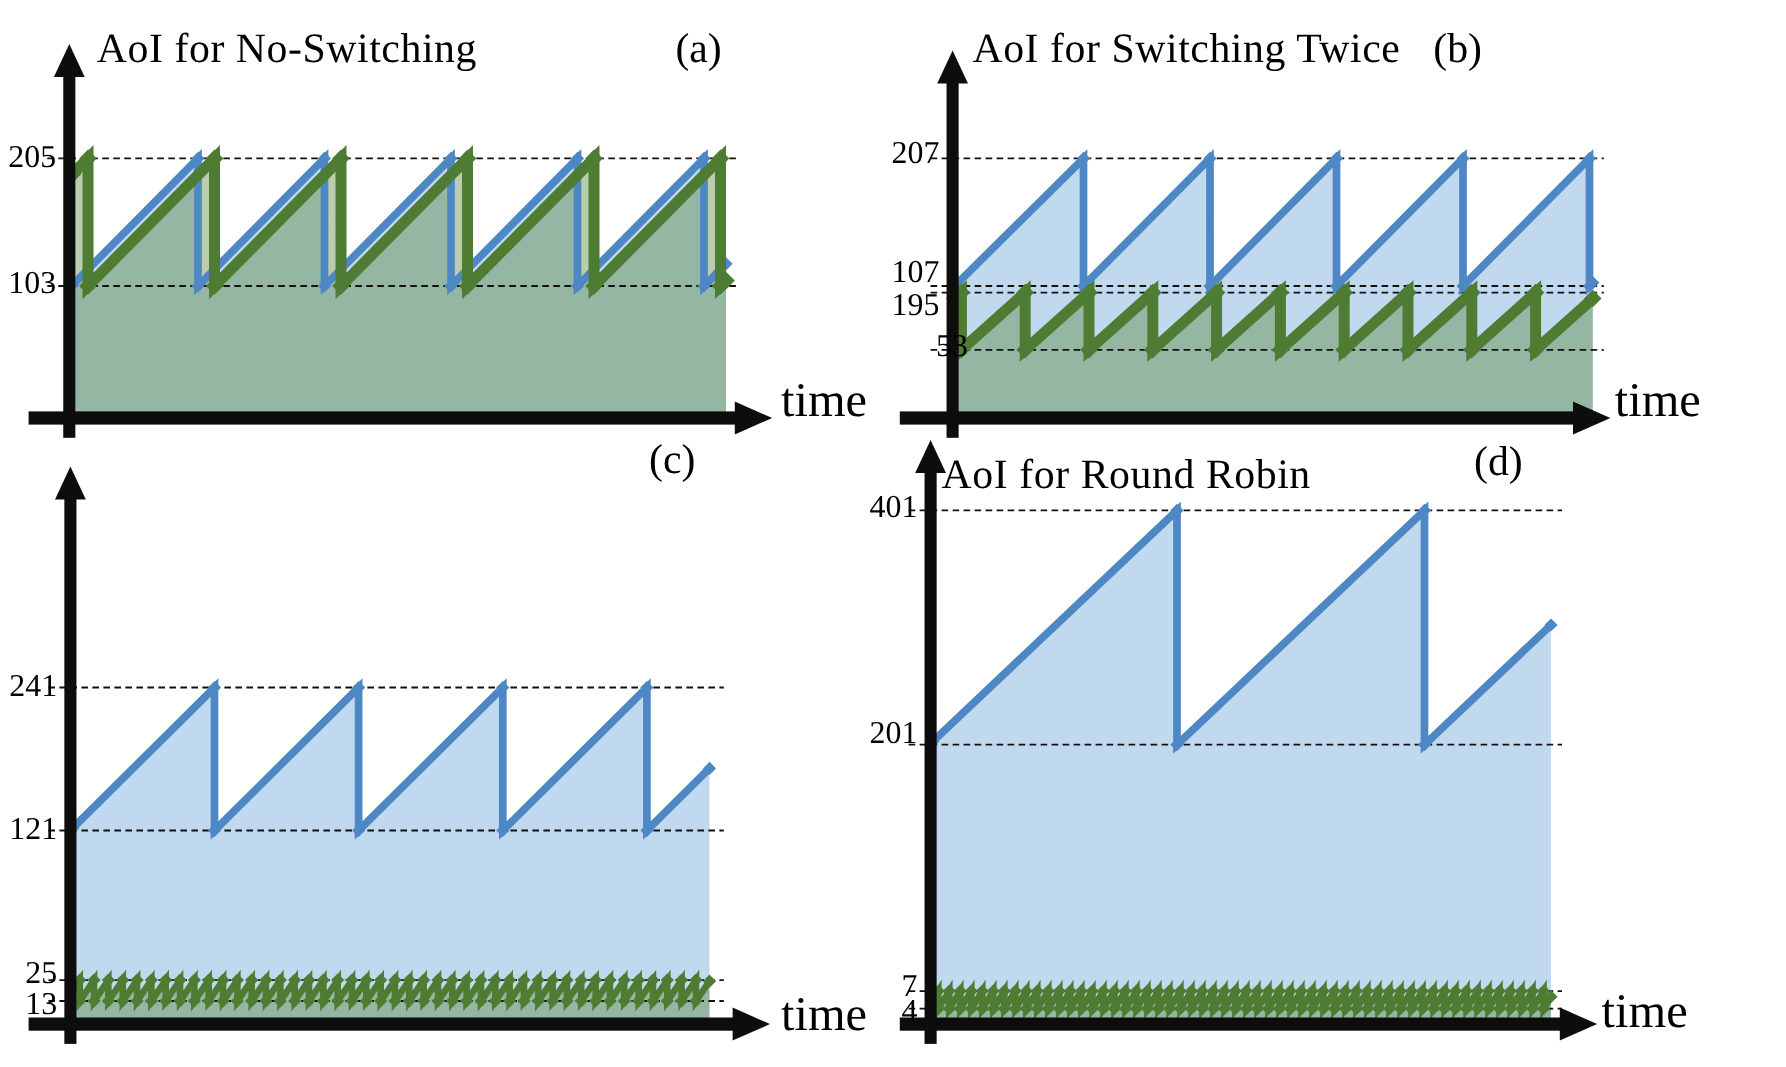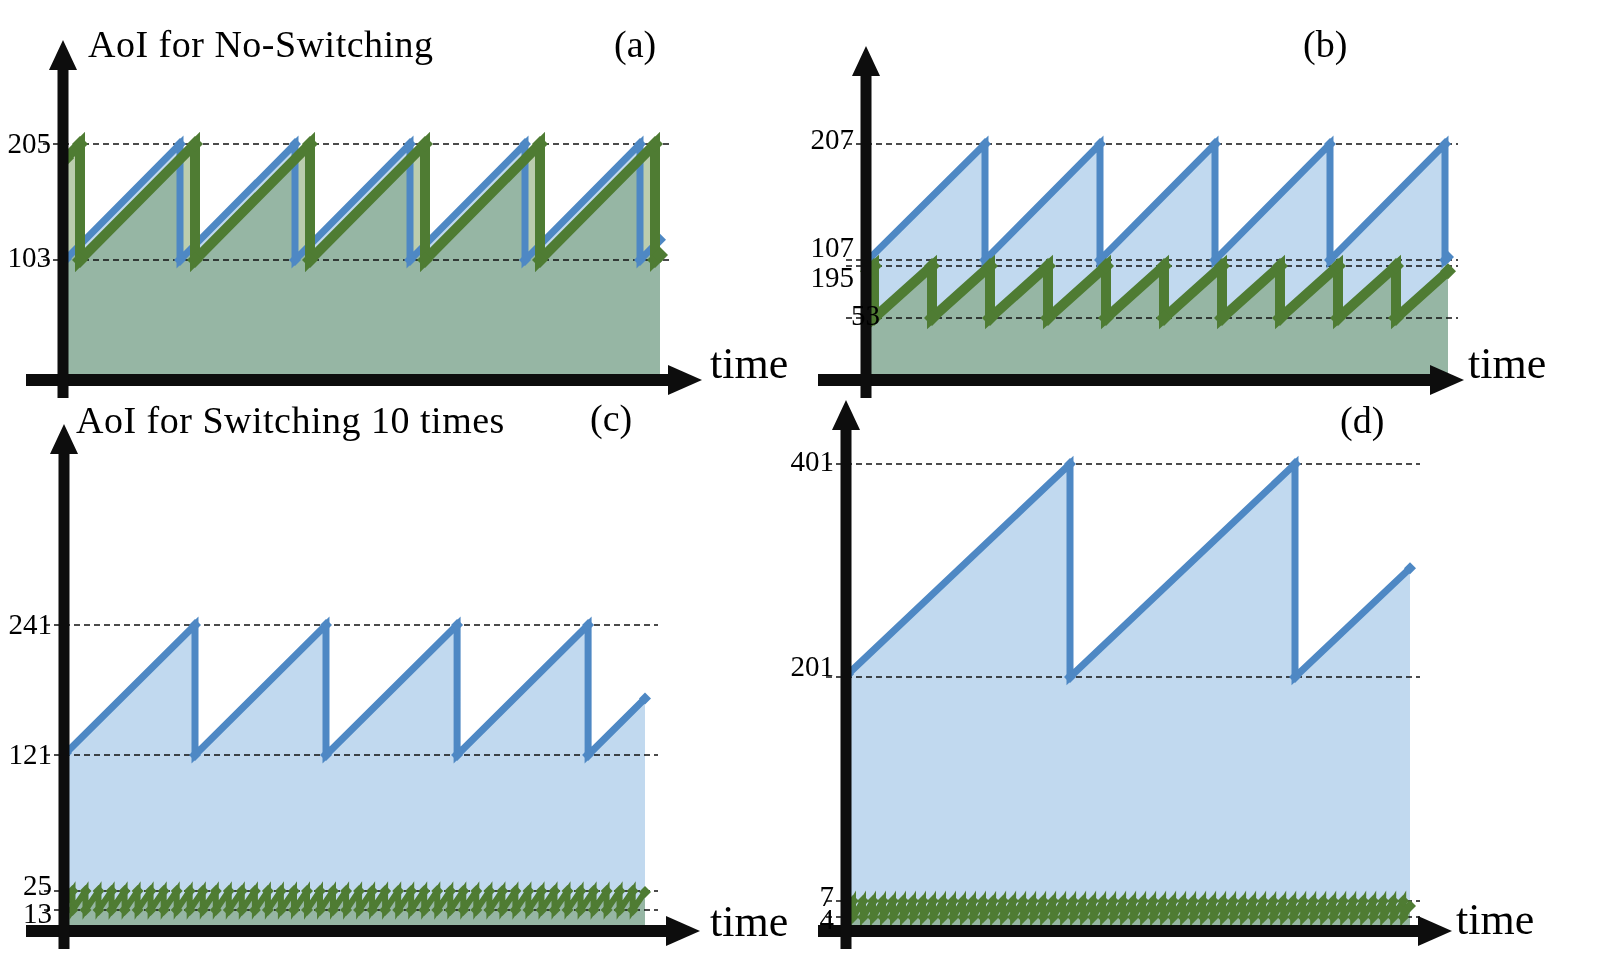--- a/index.html
+++ b/index.html
@@ -349,27 +349,28 @@
         <polygon points="1452,931 1418,916 1418,946" fill="#0d0d0d"></polygon>
         <rect x="840.5" y="426" width="11" height="523" fill="#0d0d0d"></rect>
         <polygon points="846,400 832,430 860,430" fill="#0d0d0d"></polygon>
       </g>
     </svg>
 
   <div class="chart-title" style="left:88px;top:22px;">AoI for No-Switching</div>
   <div class="panel-letter" style="left:614px;top:22px;">(a)</div>
   <div class="time-label" style="left:710px;top:342px;">time</div>
 
+  <div class="chart-title" style="left:884px;top:22px;">AoI for Switching Twice</div>
   <div class="panel-letter" style="left:1303px;top:22px;">(b)</div>
   <div class="time-label" style="left:1468px;top:342px;">time</div>
 
-  <div class="chart-title" style="left:76px;top:398px;">AoI for Switching 10 times</div>
   <div class="panel-letter" style="left:590px;top:396px;">(c)</div>
   <div class="time-label" style="left:710px;top:900px;">time</div>
 
+  <div class="chart-title" style="left:856px;top:410px;">AoI for Round Robin</div>
   <div class="panel-letter" style="left:1340px;top:398px;">(d)</div>
   <div class="time-label" style="left:1456px;top:898px;">time</div>
 <div class="tick-label" style="left: -49px; top: 129px;">205</div>
     <div class="tick-label" style="left: -49px; top: 243px;">103</div>
     <div class="tick-label" style="left: 754px; top: 125px;">207</div>
     <div class="tick-label" style="left: 754px; top: 233px;">107</div>
     <div class="tick-label" style="left: 754px; top: 263px;">195</div>
     <div class="tick-label" style="left: 780px; top: 301px;">53</div>
     <div class="tick-label" style="left: -48px; top: 610px;">241</div>
     <div class="tick-label" style="left: -48px; top: 740px;">121</div>

